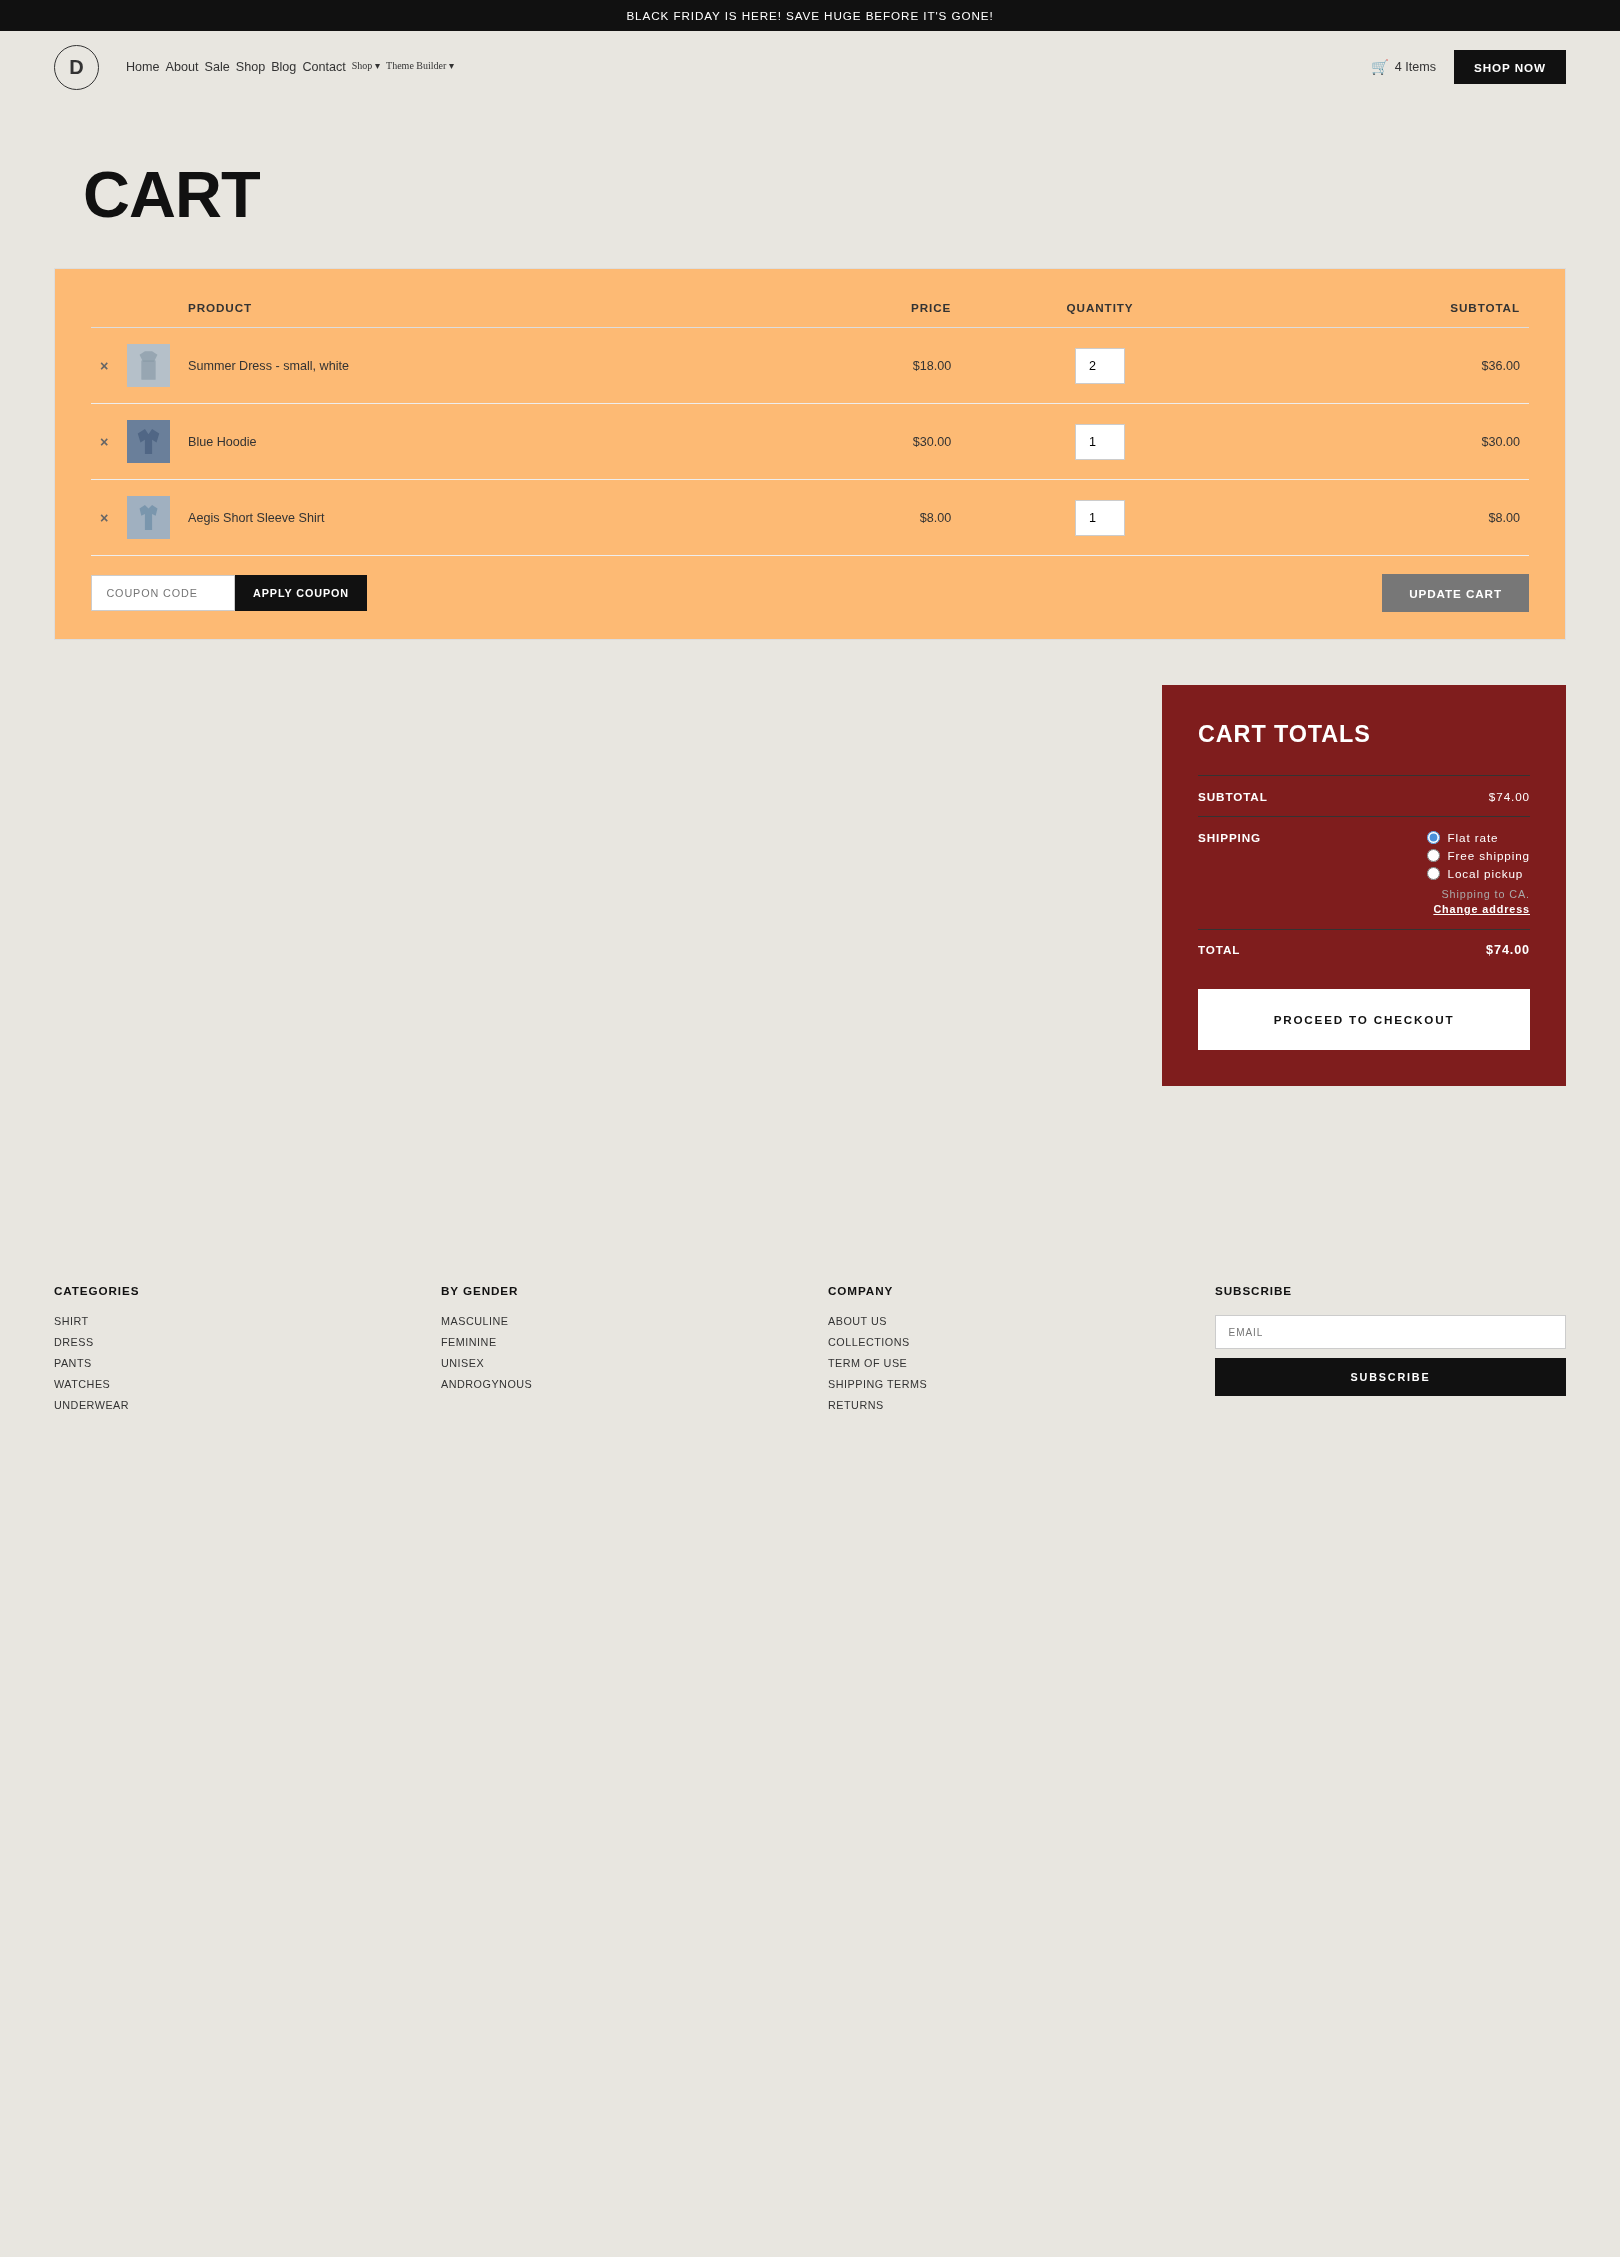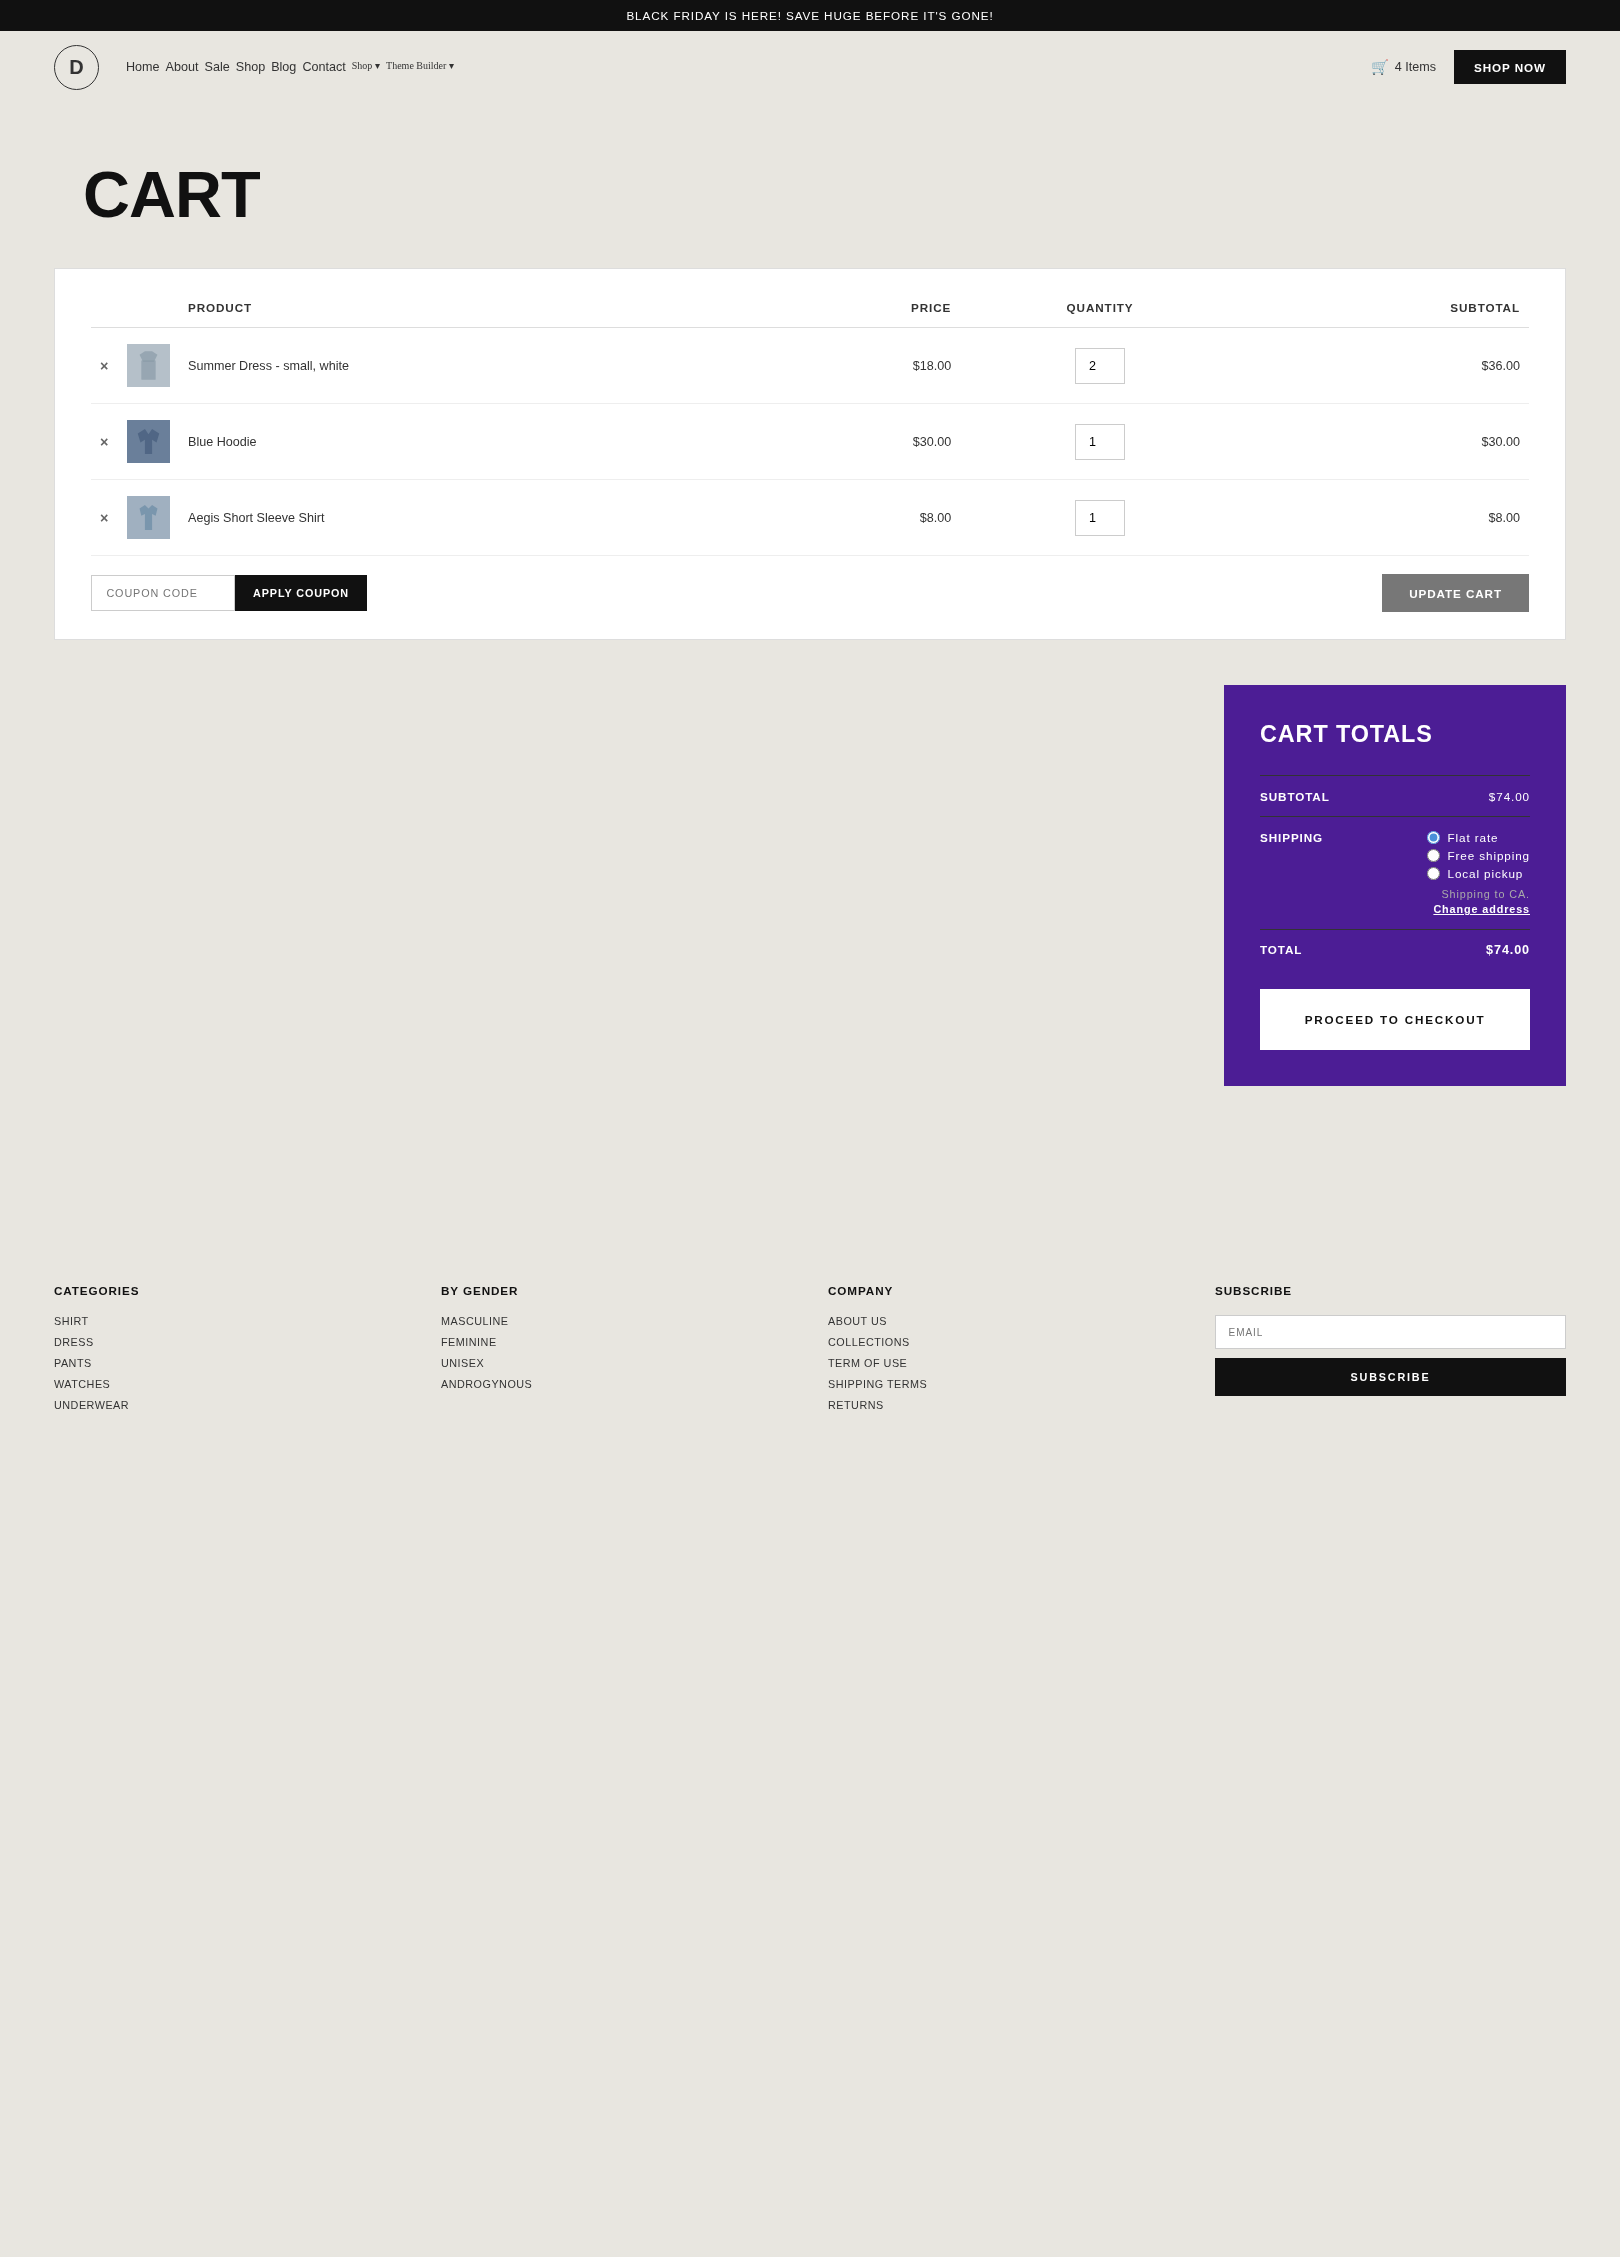--- a/index.html
+++ b/index.html
@@ -65,21 +65,21 @@
       font-family: Arial, sans-serif; letter-spacing: -0.9px;
     }
 
     
     .main-content {
       padding: 0 54px 54px 54px;
     }
 
     
     .cart-table-wrapper {
-      background: #ffffff;
+      background: #fdba74;
       border: 0.9px solid #ddd;
       padding: 18px 36px 27px 36px;
       margin-bottom: 45px;
     }
     .cart-table {
       width: 100%;
       border-collapse: collapse;
     }
     .cart-table th {
       text-align: left;
@@ -160,24 +160,24 @@
       cursor: pointer;
     }
 
     
     .cart-totals-section {
       display: flex;
       justify-content: flex-end;
       margin-bottom: 54px;
     }
     .cart-totals-box {
-      background: #4c1d95;
+      background: #7f1d1d;
       color: #fff;
       padding: 36px;
-      width: 342px;
+      width: 404px;
     }
     .cart-totals-title {
       font-size: 23.4px; font-weight: 900;
       font-family: Arial, sans-serif;
       letter-spacing: 0.9px;
       margin-bottom: 27px;
     }
     .totals-row {
       display: flex;
       justify-content: space-between;

